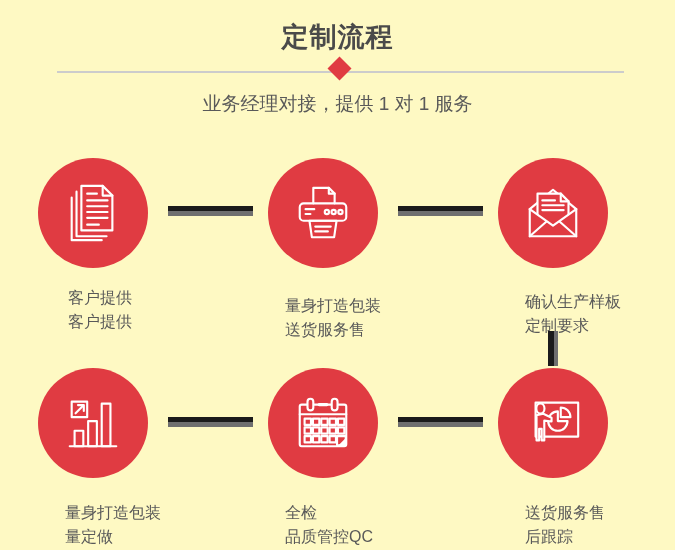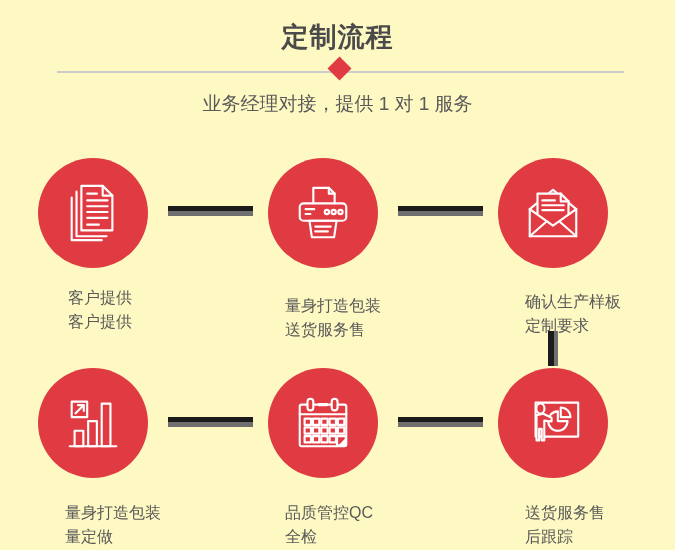--- a/index.html
+++ b/index.html
@@ -143,22 +143,22 @@
       <rect x="47.4" y="36.5" width="6.6" height="6.5"></rect>
       <rect x="13" y="45.5" width="6.6" height="6.5"></rect>
       <rect x="21.6" y="45.5" width="6.6" height="6.5"></rect>
       <rect x="30.2" y="45.5" width="6.6" height="6.5"></rect>
       <rect x="38.8" y="45.5" width="6.6" height="6.5"></rect>
       <rect x="46.5" y="45.5" width="9" height="9.5"></rect>
       <path class="fill-white" d="M48,55 L55,48 L55,55 Z"></path>
     </svg>
   </div>
   <div class="step-label" style="left:285px; top:501px;">
+    <div>全检</div>
     <div>品质管控QC</div>
-    <div>全检</div>
   </div>
 
   <div class="circle" style="left:498px; top:368px;">
     <svg class="icon" viewBox="0 0 64 64">
       <rect x="14" y="11" width="44" height="35"></rect>
       <path d="M37,20 A10,10 0 1 0 47,30 L37,30 Z"></path>
       <path d="M40,26 L40,16 A10,10 0 0 1 50,26 Z"></path>
       <ellipse class="fill-red" cx="19" cy="17" rx="4.2" ry="5.2" style="stroke:#fff"></ellipse>
       <path class="fill-red" d="M15,24 L22,22.5 L30.5,26.5 L30.5,30.5 L23,29.5 L23,50 L20.3,50 L20.3,38 L17.7,38 L17.7,50 L15,50 Z" style="stroke:#fff"></path>
     </svg>

